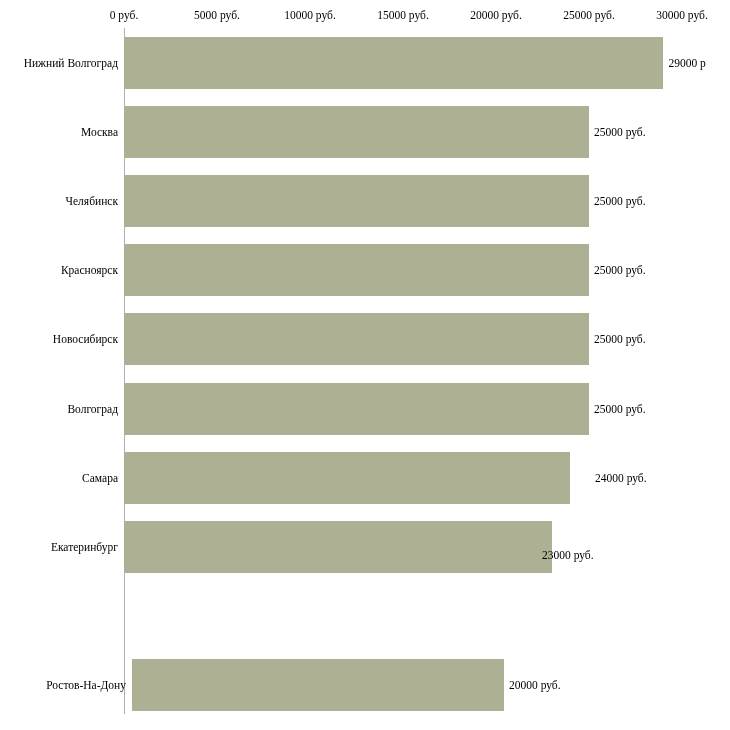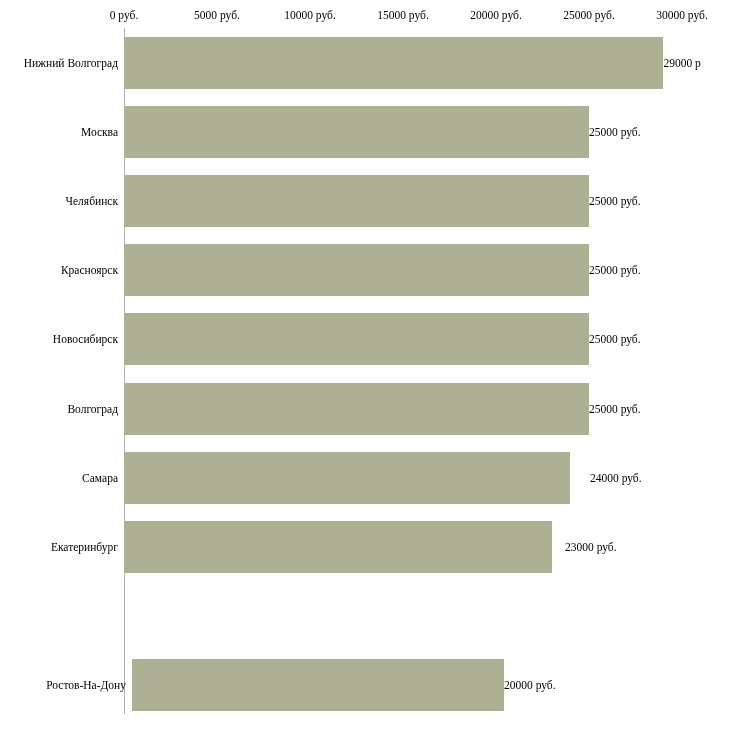--- a/index.html
+++ b/index.html
@@ -72,20 +72,21 @@
     height: 52px;
     background: #aeb093;
   }
   .bar-value {
     position: absolute;
     top: 50%;
     transform: translateY(-50%);
     font-size: 11.5px;
     color: #000000;
     white-space: nowrap;
+    padding-left: 5px;
   }
 </style>
 </head>
 <body>
 
 <div id="chart-root">
 
   <div class="axis-top">
       <div class="tick-label" style="left: 124px;">0 руб.</div>
       <div class="tick-label" style="left: 217px;">5000 руб.</div>
@@ -130,21 +131,21 @@
         <div class="bar-value" style="left: 465px;">25000 руб.</div>
       </div>
       <div class="row" style="top: 415.2px; height: 69.2px;">
         <div class="cat-label">Самара</div>
         <div class="bar" style="width: 446.4px; background: rgb(174, 176, 147);"></div>
         <div class="bar-value" style="left: 466px;">24000 руб.</div>
       </div>
       <div class="row" style="top: 484.4px; height: 69.2px;">
         <div class="cat-label">Екатеринбург</div>
         <div class="bar" style="width: 427.8px; background: rgb(174, 176, 147);"></div>
-        <div class="bar-value" style="left: 441px;">23000 руб.</div>
+        <div class="bar-value" style="left: 413px; margin-top: 8px;">23000 руб.</div>
       </div>
       <div class="row" style="top: 622.8px; height: 69.2px; margin-left: 8px;">
         <div class="cat-label">Ростов-На-Дону</div>
         <div class="bar" style="width: 372px; background: rgb(174, 176, 147);"></div>
         <div class="bar-value" style="left: 372px;">20000 руб.</div>
       </div>
     </div>
 
 </div>
 

